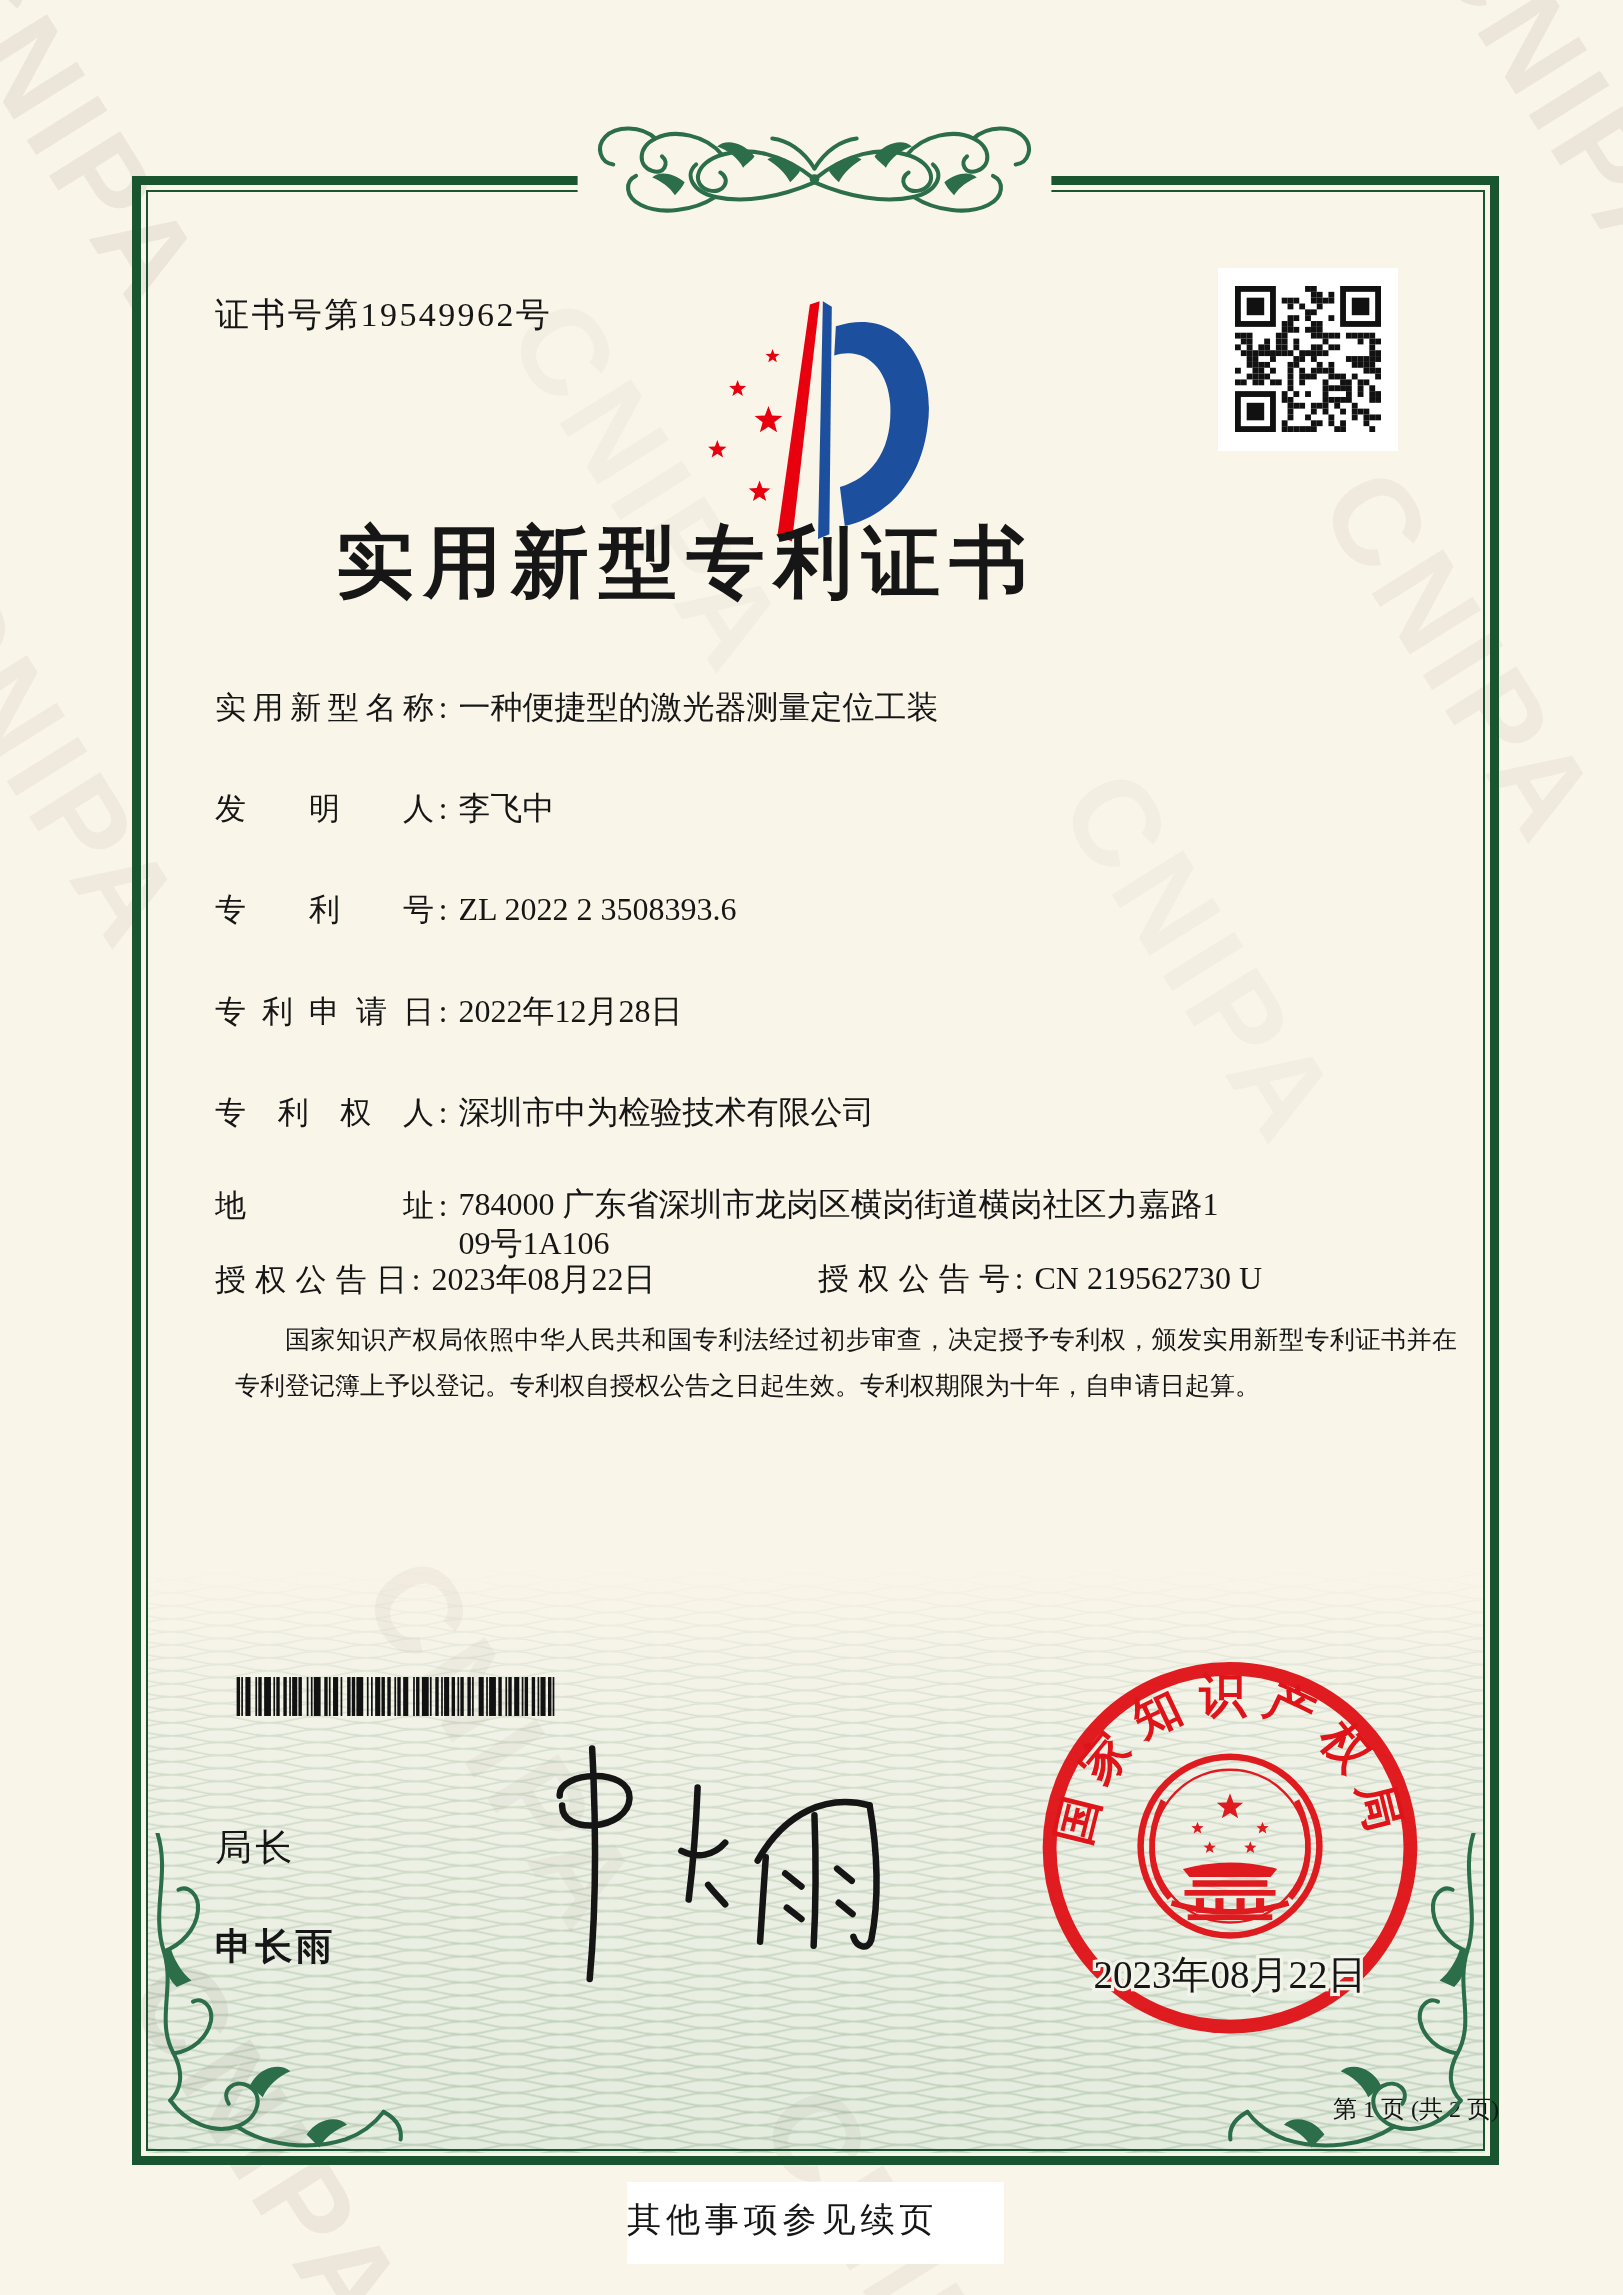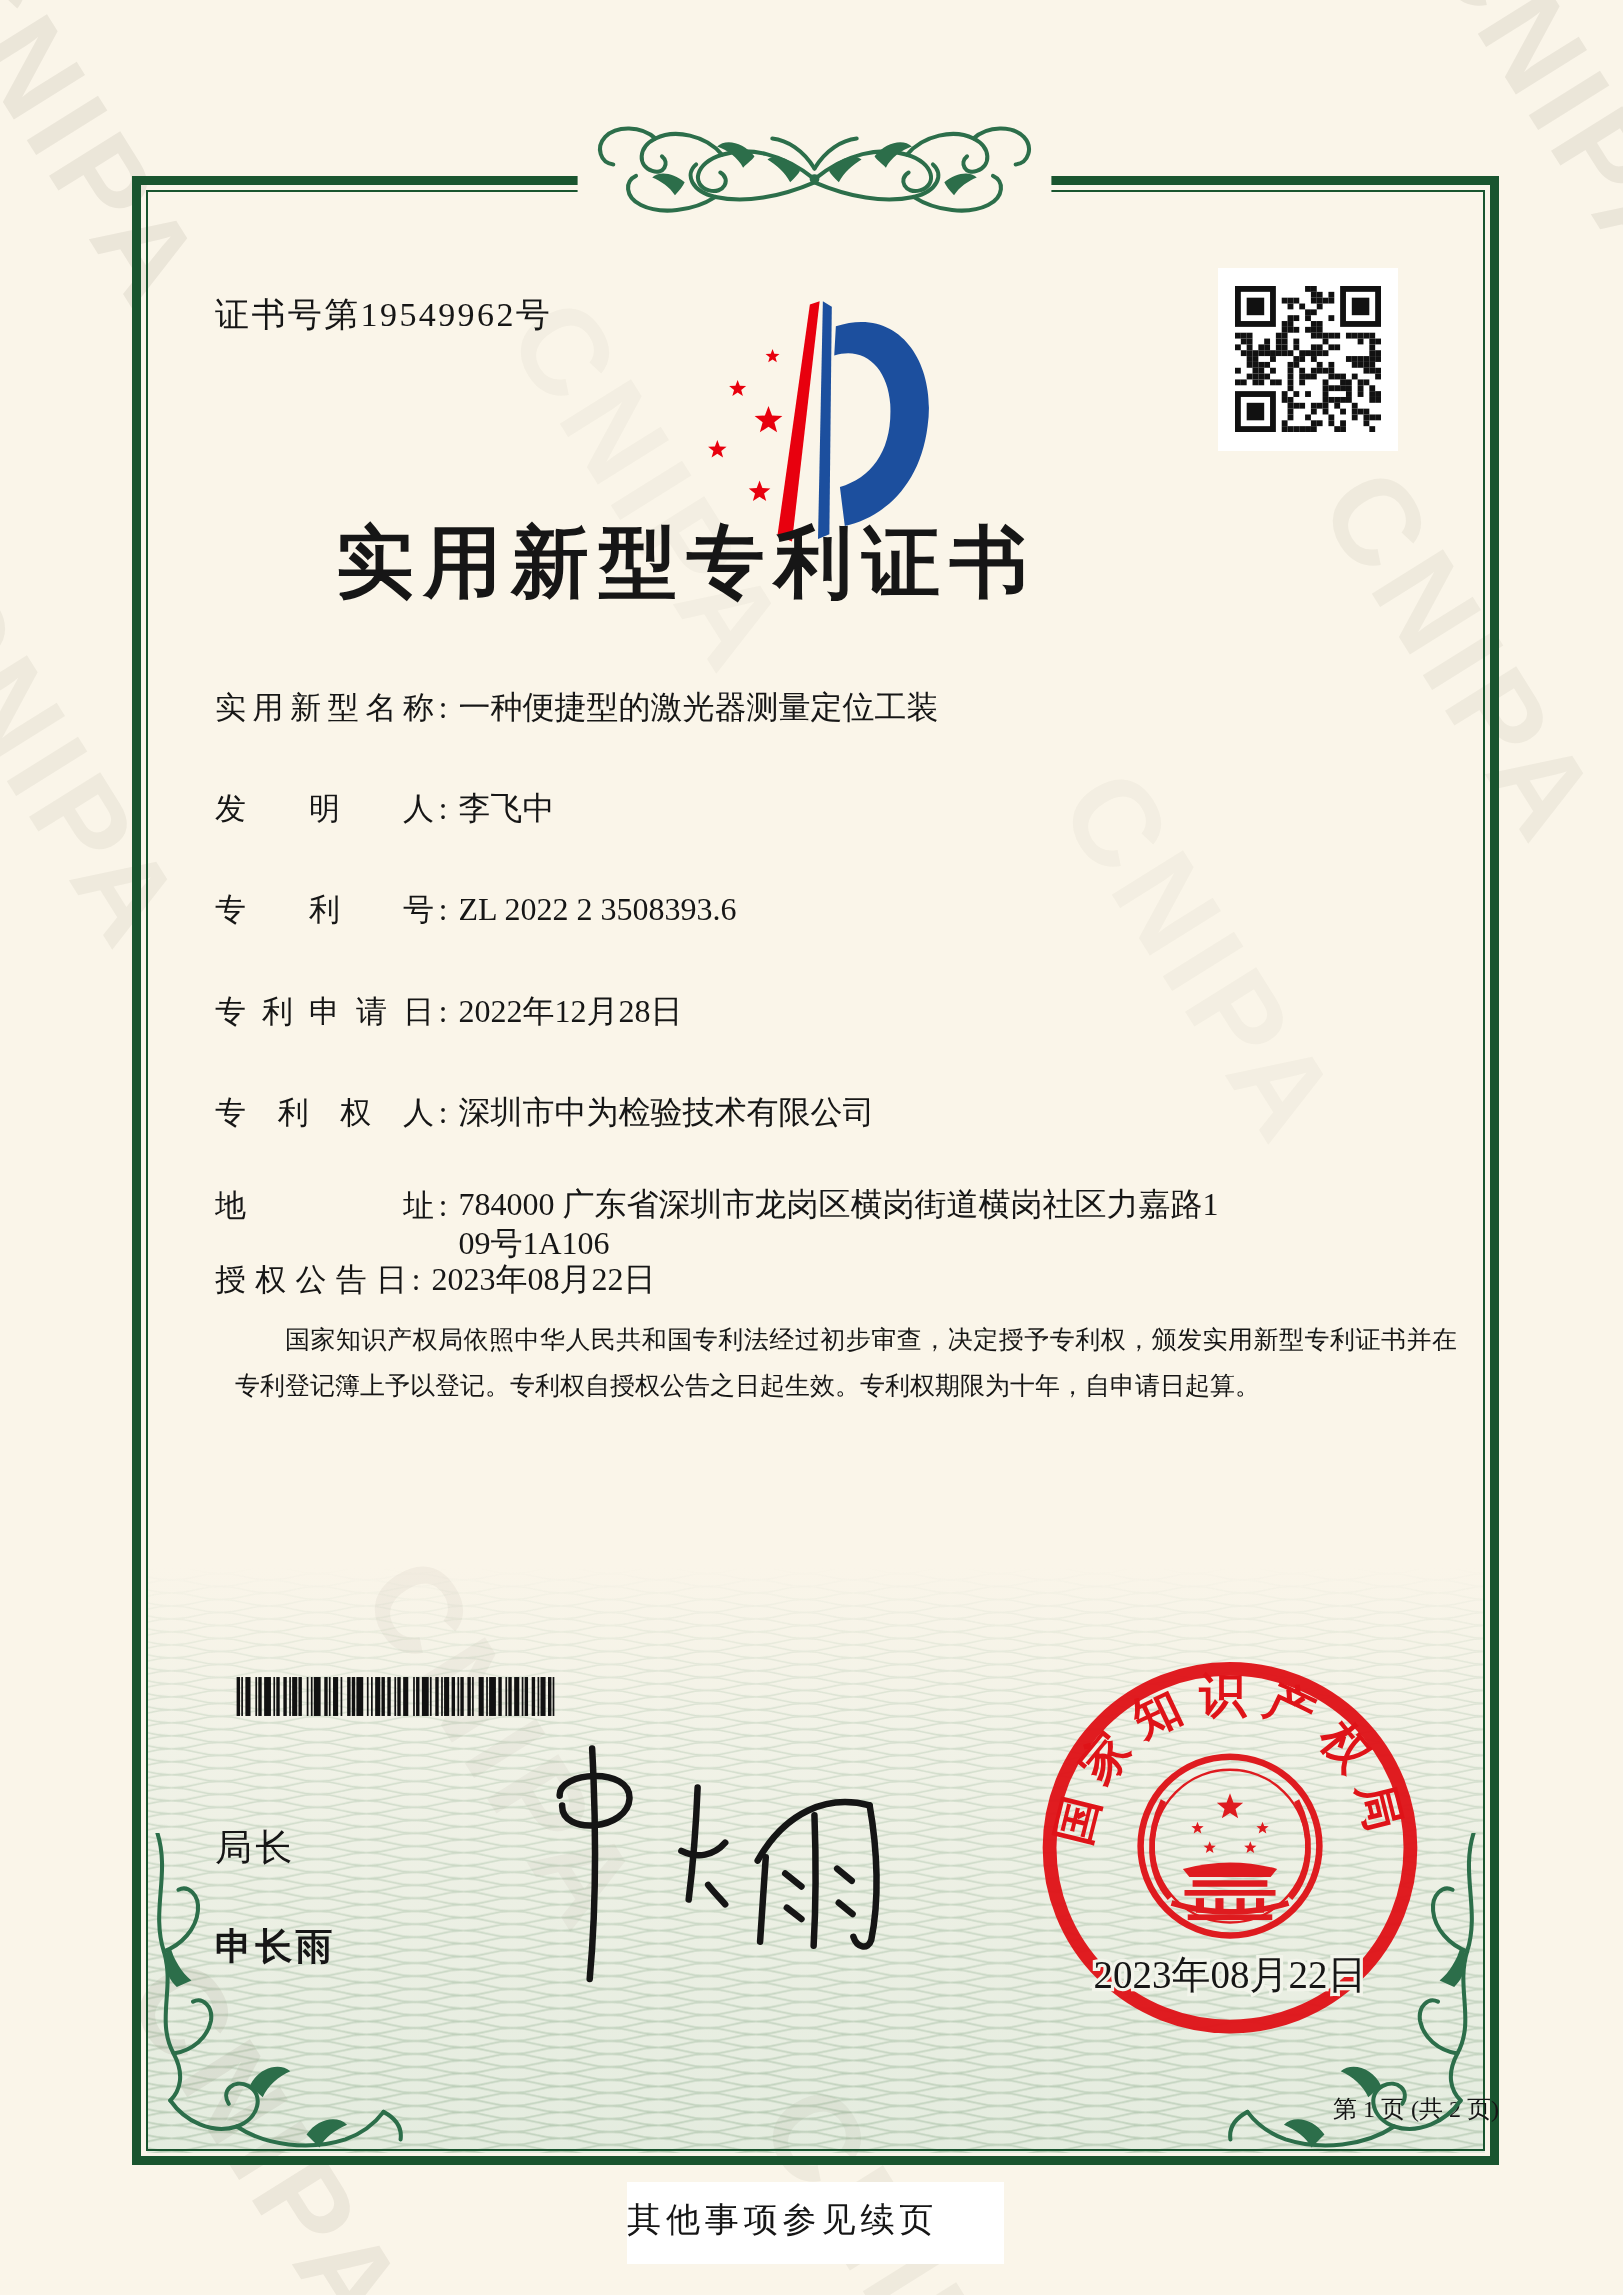--- a/index.html
+++ b/index.html
@@ -417,20 +417,23 @@
   <span class="lbl">专利申请日</span><span class="colon">:</span><span class="val">2022年12月28日</span>
 </div>
 <div class="row" style="top:1075px">
   <span class="lbl">专利权人</span><span class="colon">:</span><span class="val">深圳市中为检验技术有限公司</span>
 </div>
 <div class="row" style="top:1169px">
   <span class="lbl">地址</span><span class="colon">:</span><span class="addr-val"><span>784000 广东省深圳市龙岗区横岗街道横岗社区力嘉路1</span><br><span>09号1A106</span></span>
 </div>
 <div class="row" style="top:1242px">
   <span class="lbl" style="width:192px">授权公告日</span><span class="colon">:</span><span class="val">2023年08月22日</span>
+  <span class="grant-group2">
+    <span class="lbl" style="width:192px">授权公告号</span><span class="colon">:</span><span class="val">CN 219562730 U</span>
+  </span>
 </div>
 
 <div class="body-text">
   <p>国家知识产权局依照中华人民共和国专利法经过初步审查，决定授予专利权，颁发实用新型专利证书并在专利登记簿上予以登记。专利权自授权公告之日起生效。专利权期限为十年，自申请日起算。</p>
 </div>
 
 <svg class="barcode" viewBox="0 0 520 48">
   <g id="barcode-bars" fill="#111111">
       <rect x="2.0" y="0" width="4.2" height="48"></rect>
       <rect x="7.7" y="0" width="2.1" height="48"></rect>

